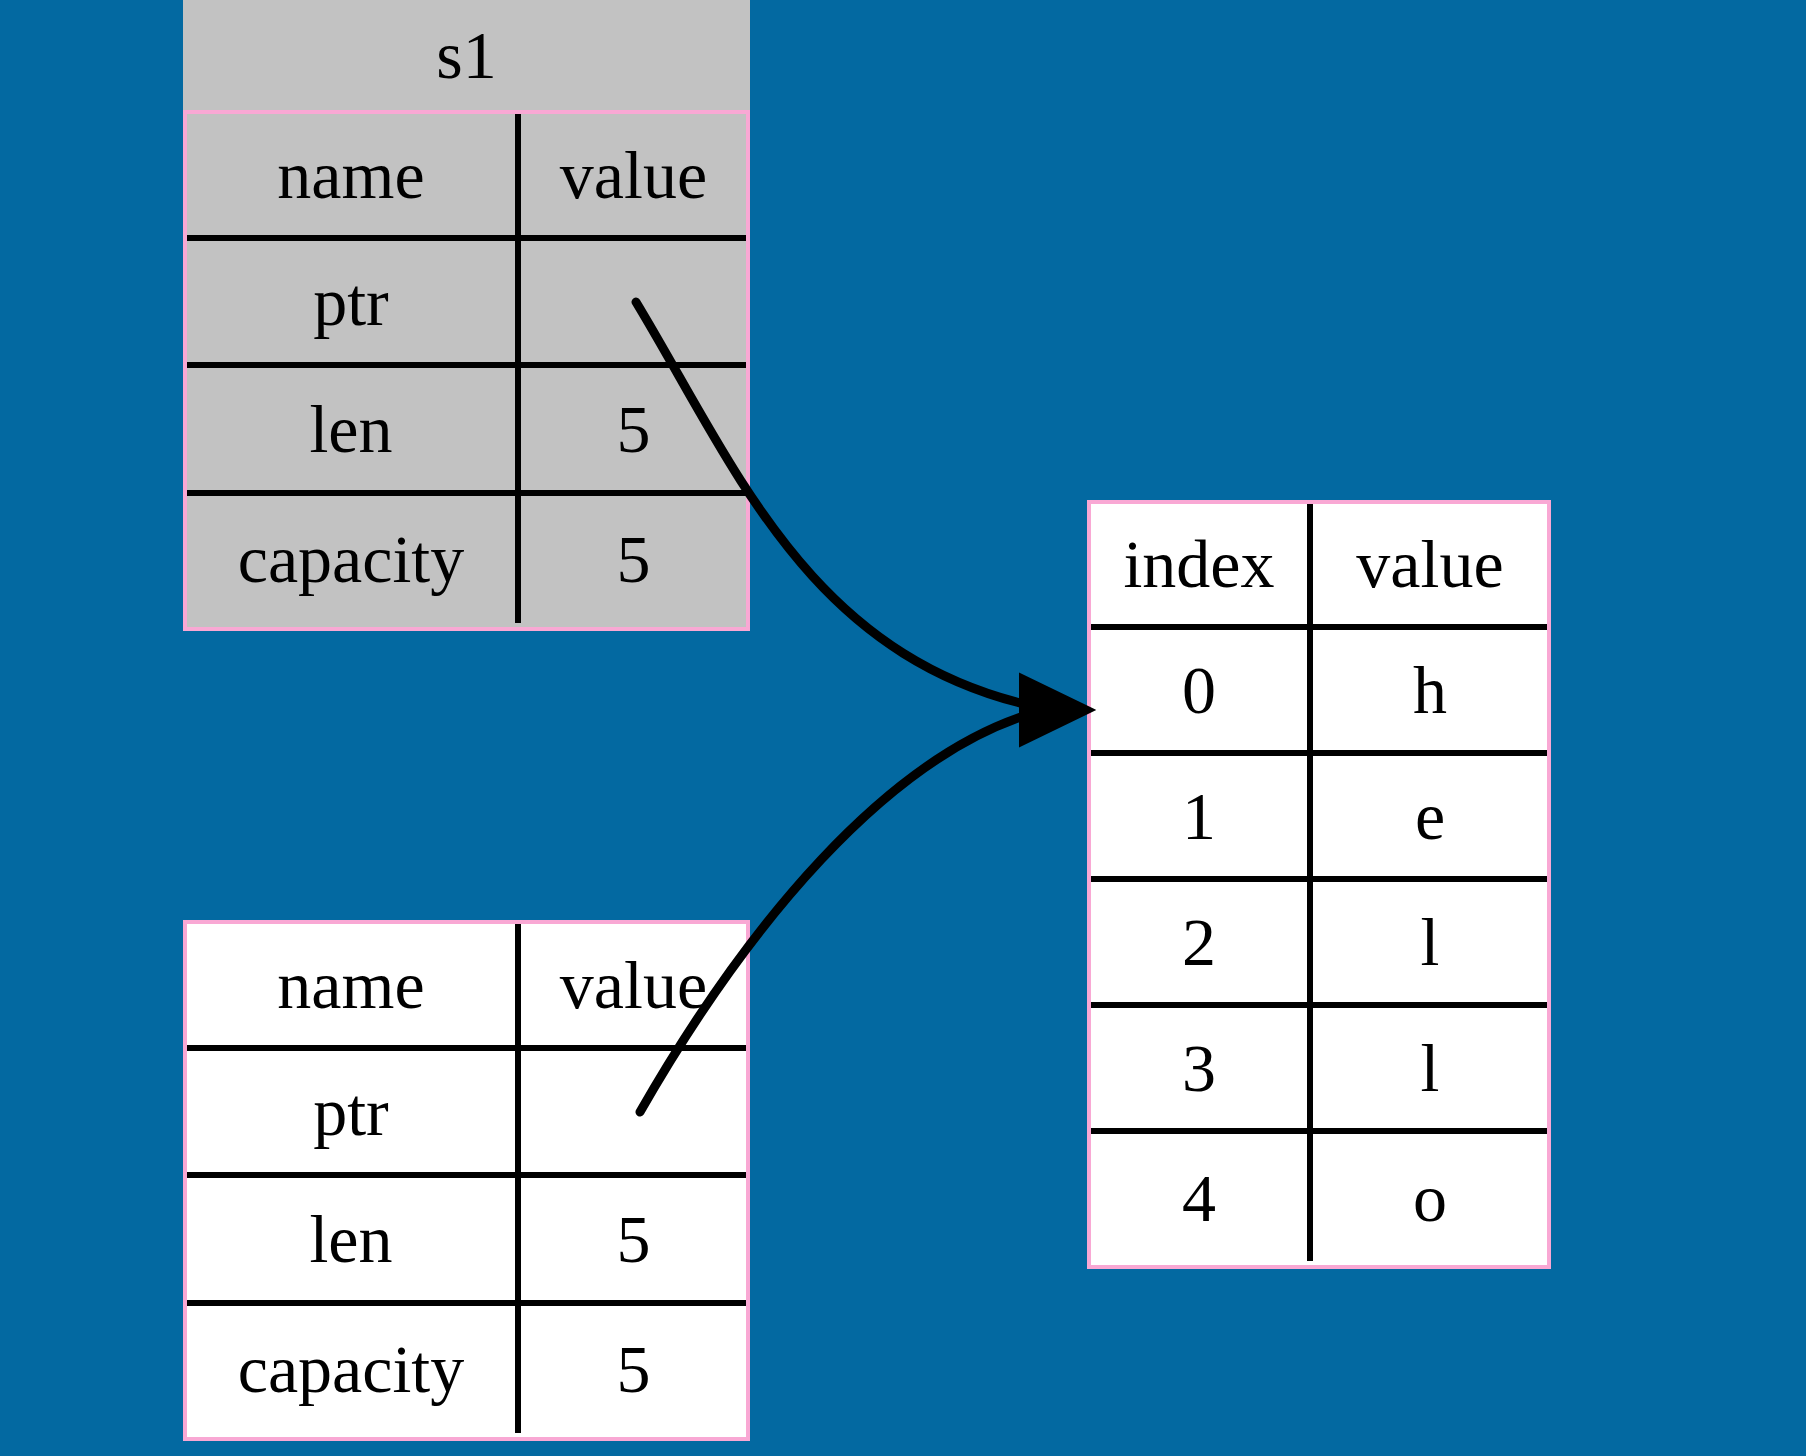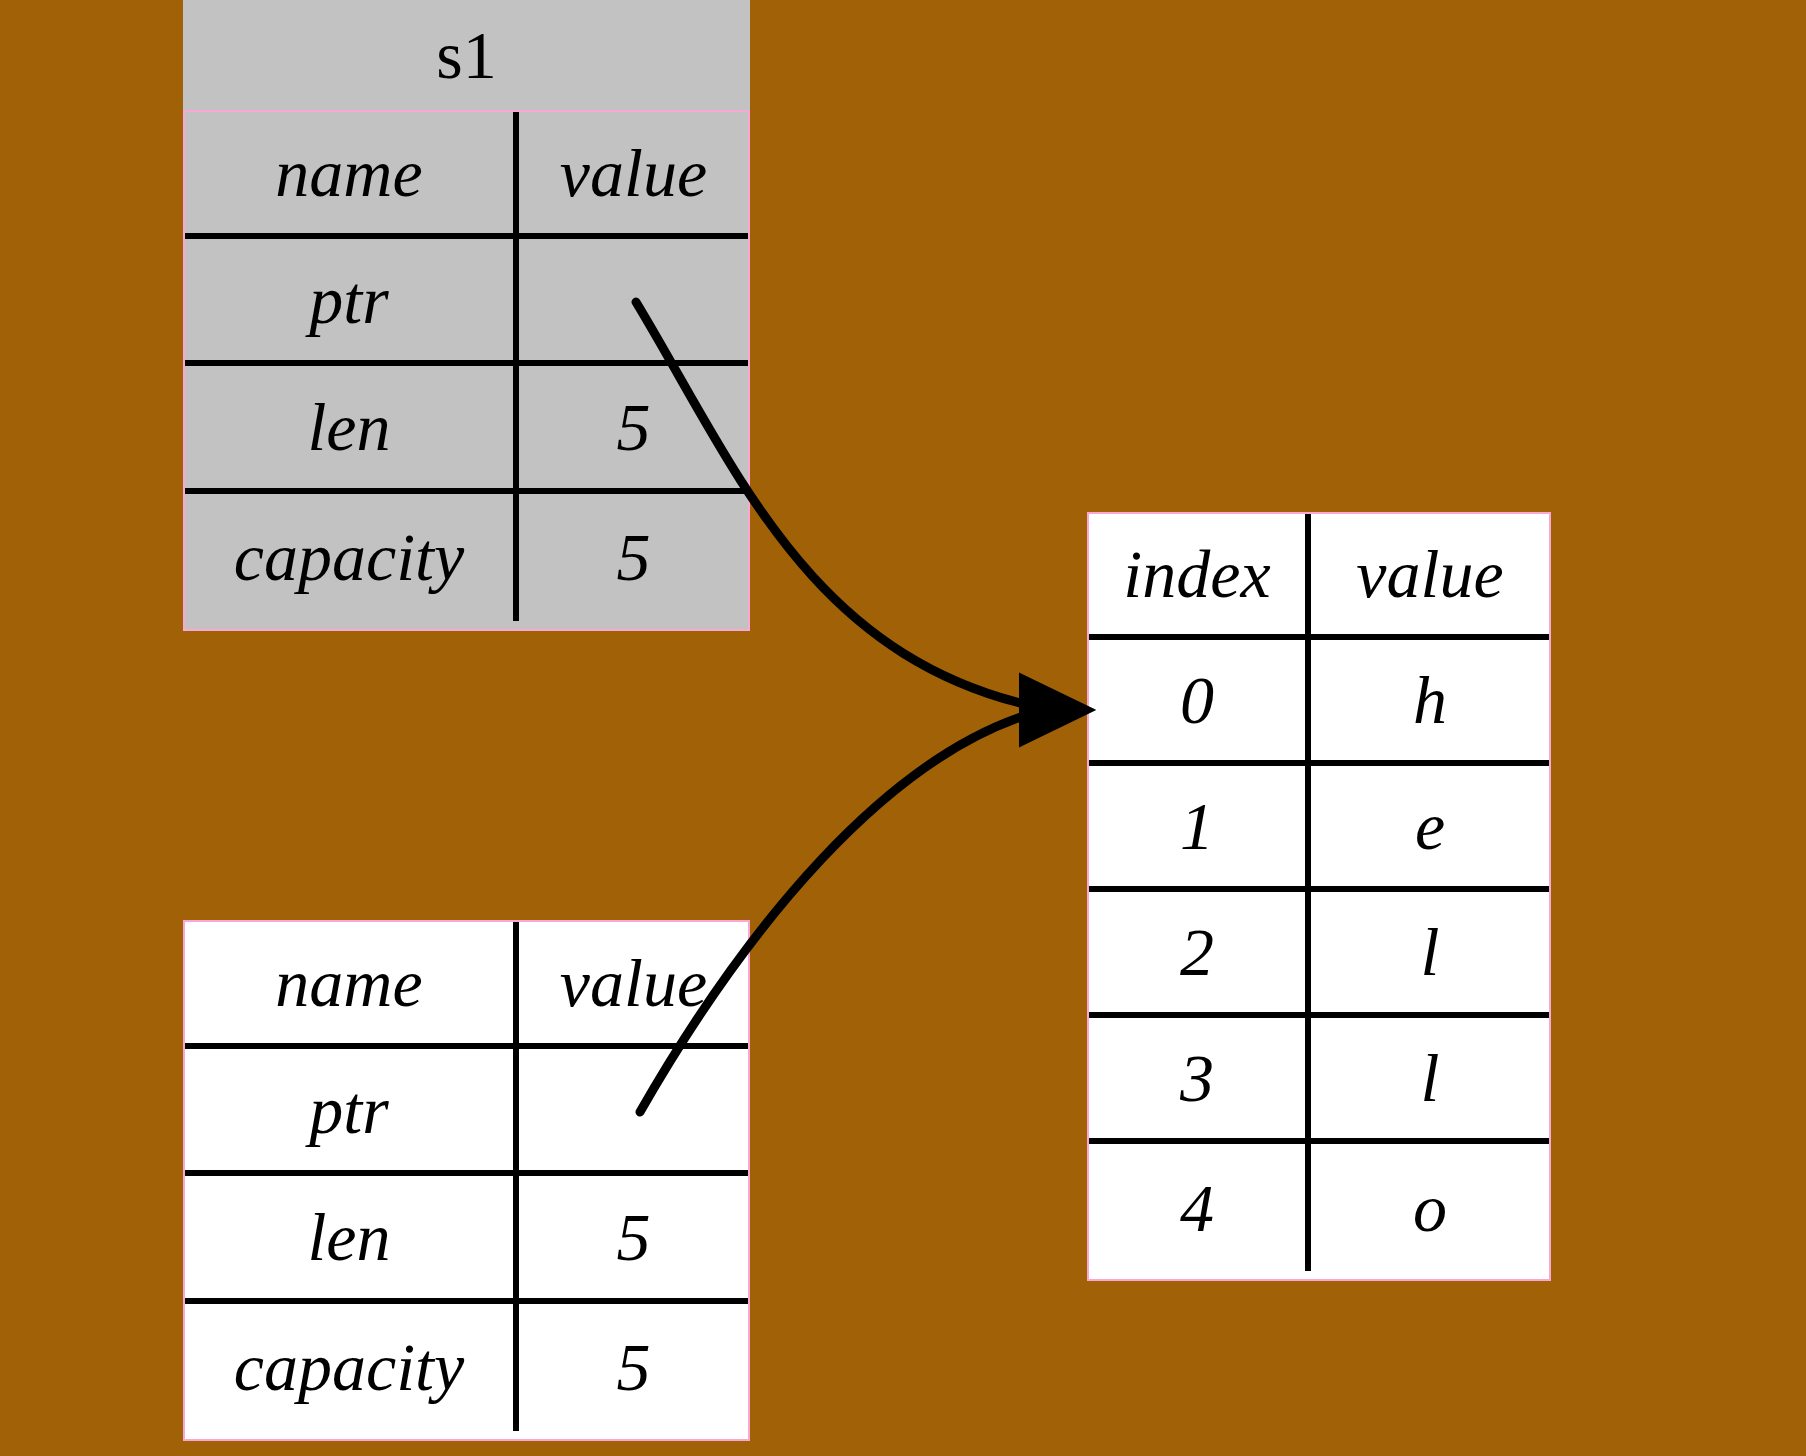--- a/index.html
+++ b/index.html
@@ -4,21 +4,21 @@
 <style>
   html, body {
     margin: 0;
     padding: 0;
     background: #ffffff;
   }
   #canvas {
     position: relative;
     width: 1806px;
     height: 1456px;
-    background: #a16207;
+    background: #0369a1;
     overflow: hidden;
     font-family: "Liberation Serif", "DejaVu Serif", serif;
     color: #000000;
   }
   .gray-backdrop {
     position: absolute;
     left: 183px;
     top: 0;
     width: 567px;
     height: 631px;
@@ -31,38 +31,37 @@
     display: flex;
     align-items: center;
     justify-content: center;
     font-size: 68px;
     line-height: 1;
   }
   #s1-title { left: 183px; top: 2px; }
   #s2-title { left: 183px; top: 796px; }
   .tbl {
     position: absolute;
-    border: 2px solid #f9a8d4;
+    border: 4px solid #f9a8d4;
     display: grid;
     background: transparent;
     box-sizing: border-box;
-    font-style: italic;
   }
   .stack-tbl {
     left: 183px;
     width: 567px;
     height: 521px;
     grid-template-columns: 334px 1fr;
     grid-auto-rows: 127.2px;
   }
   #s1-table { top: 110px; }
   #s2-table { top: 920px; background: #ffffff; }
   #heap-table {
     left: 1087px;
-    top: 512px;
+    top: 500px;
     width: 464px;
     height: 769px;
     grid-template-columns: 222px 1fr;
     grid-auto-rows: 126.1px;
     background: #ffffff;
   }
   .c {
     display: flex;
     align-items: center;
     justify-content: center;

